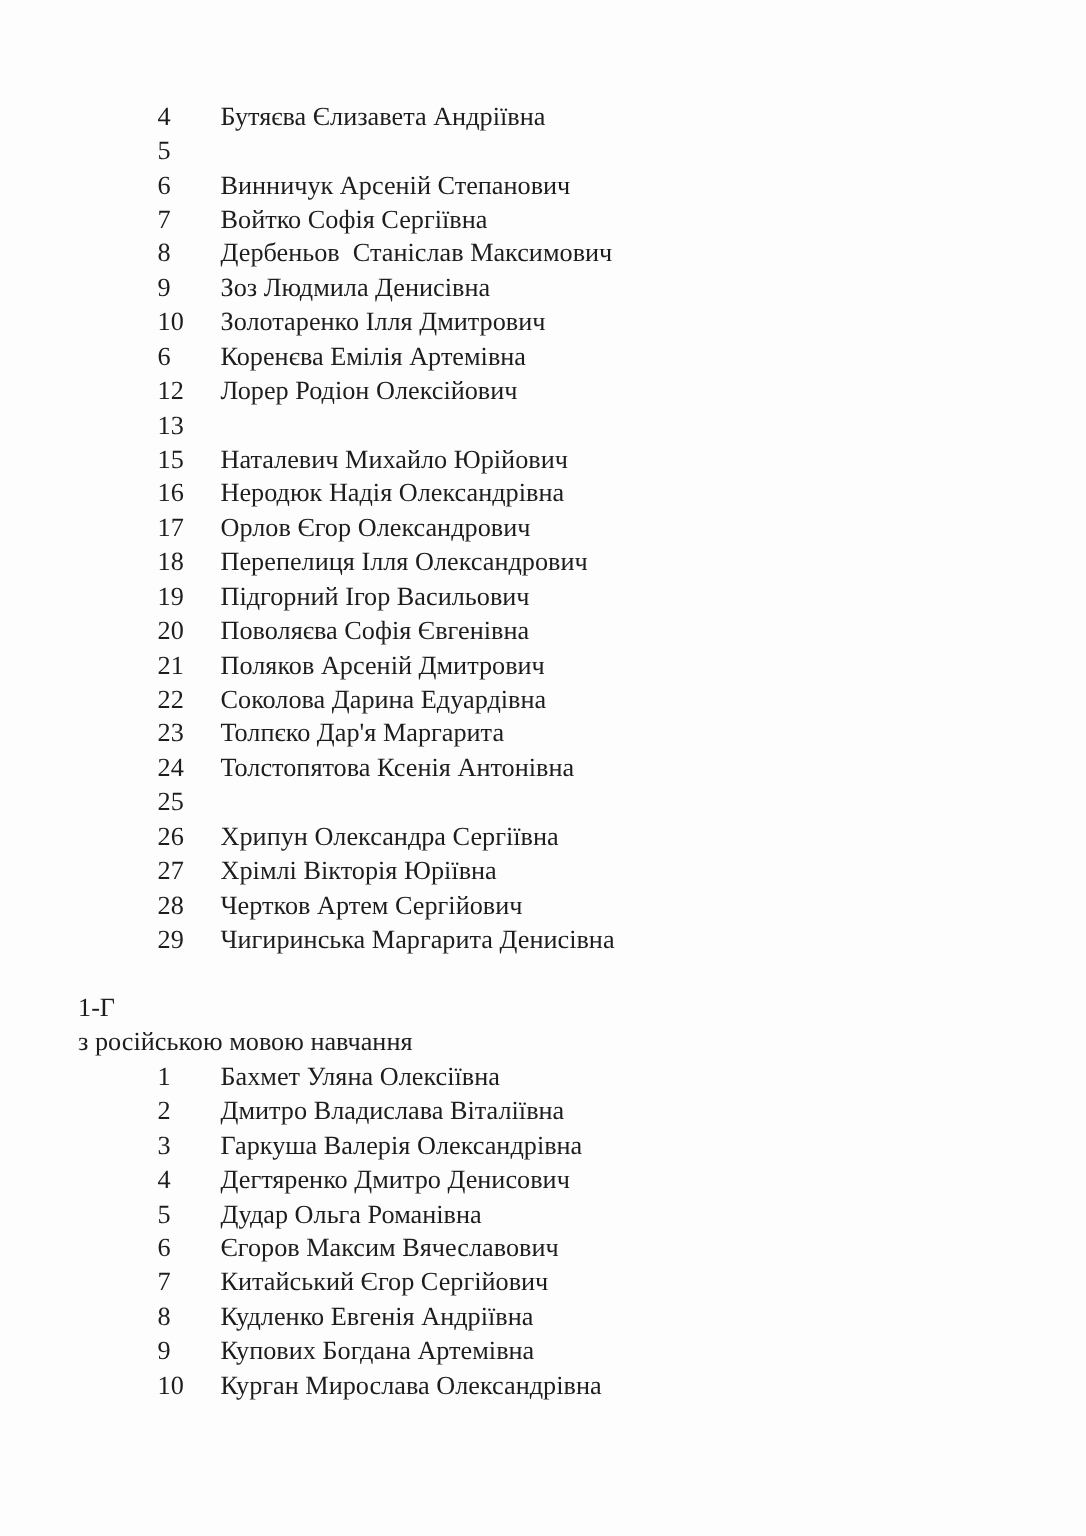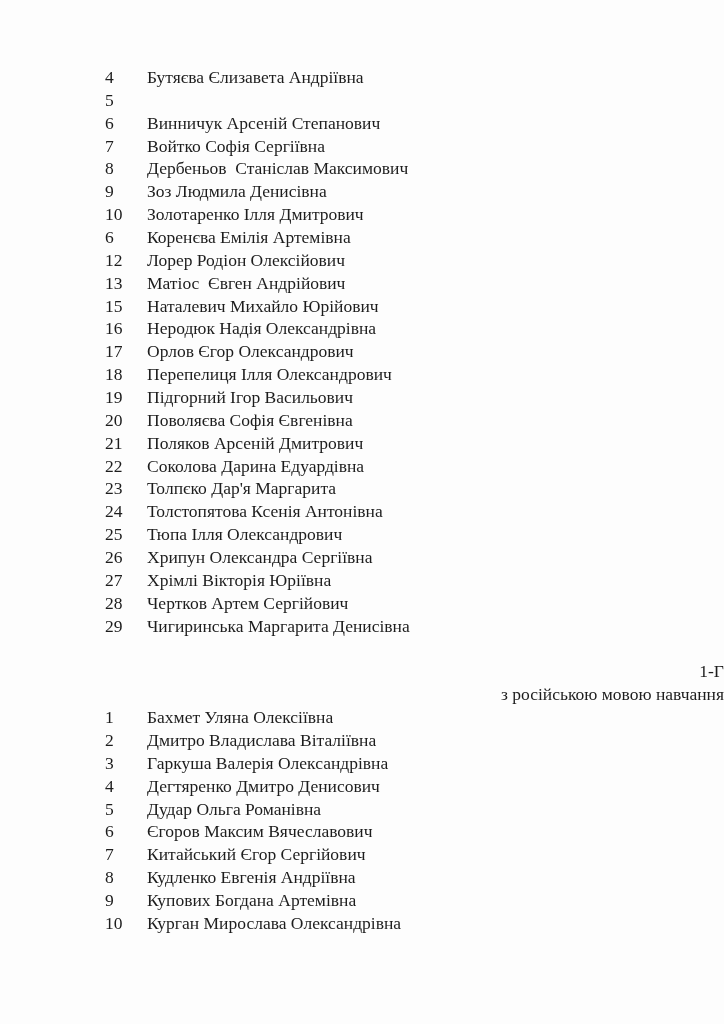--- a/index.html
+++ b/index.html
@@ -18,21 +18,21 @@
   .doc {
     position: absolute;
     top: 66px; left: 0; width: 100%;
     font-size: 17.5px;
     line-height: 22.86px;
   }
   .row { display: flex; padding-left: 105px; }
   .num { flex: 0 0 42px; }
   .name { white-space: pre; text-align: center; }
   .spacer { height: 22.86px; }
-  .center-line { text-align: right; padding-left: 52px; }
+  .center-line { text-align: left; padding-left: 52px; }
 </style>
 </head>
 <body>
 
 <div class="page">
   <div class="doc">
 
     <div class="list">
 
         <div class="row">
@@ -74,21 +74,20 @@
           <span class="name">Коренєва Емілія Артемівна</span>
         </div>
 
         <div class="row">
           <span class="num">12</span>
           <span class="name">Лорер Родіон Олексійович</span>
         </div>
 
         <div class="row">
           <span class="num">13</span>
-          <span class="name">Матіос  Євген Андрійович</span>
         </div>
 
 
         <div class="row">
           <span class="num">15</span>
           <span class="name">Наталевич Михайло Юрійович</span>
         </div>
 
         <div class="row">
           <span class="num">16</span>
@@ -130,21 +129,20 @@
           <span class="name">Толпєко Дар'я Маргарита</span>
         </div>
 
         <div class="row">
           <span class="num">24</span>
           <span class="name">Толстопятова Ксенія Антонівна</span>
         </div>
 
         <div class="row">
           <span class="num">25</span>
-          <span class="name">Тюпа Ілля Олександрович</span>
         </div>
 
         <div class="row">
           <span class="num">26</span>
           <span class="name">Хрипун Олександра Сергіївна</span>
         </div>
 
         <div class="row">
           <span class="num">27</span>
           <span class="name">Хрімлі Вікторія Юріївна</span>

